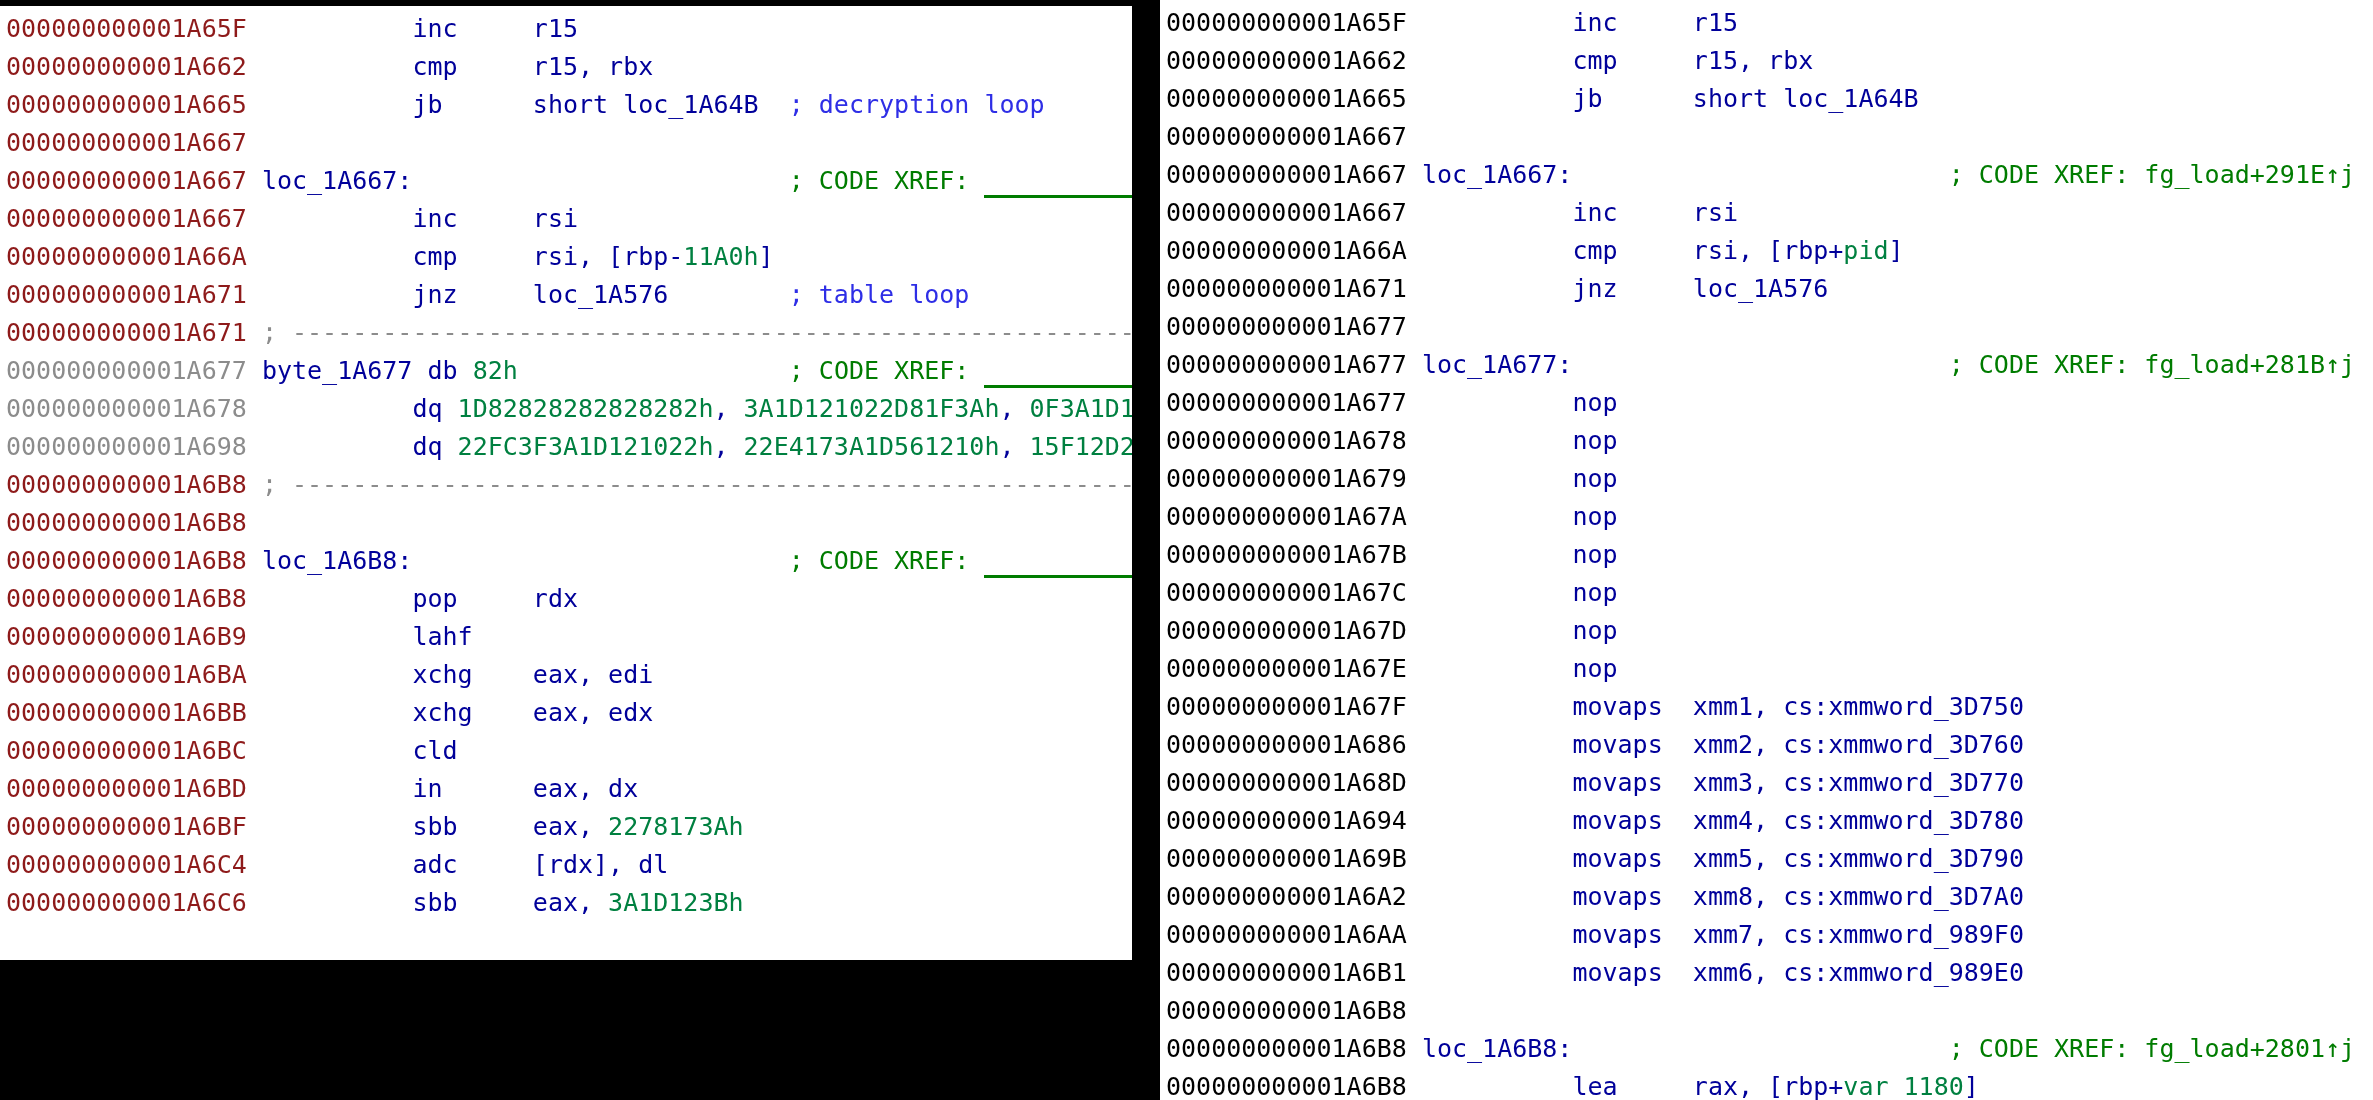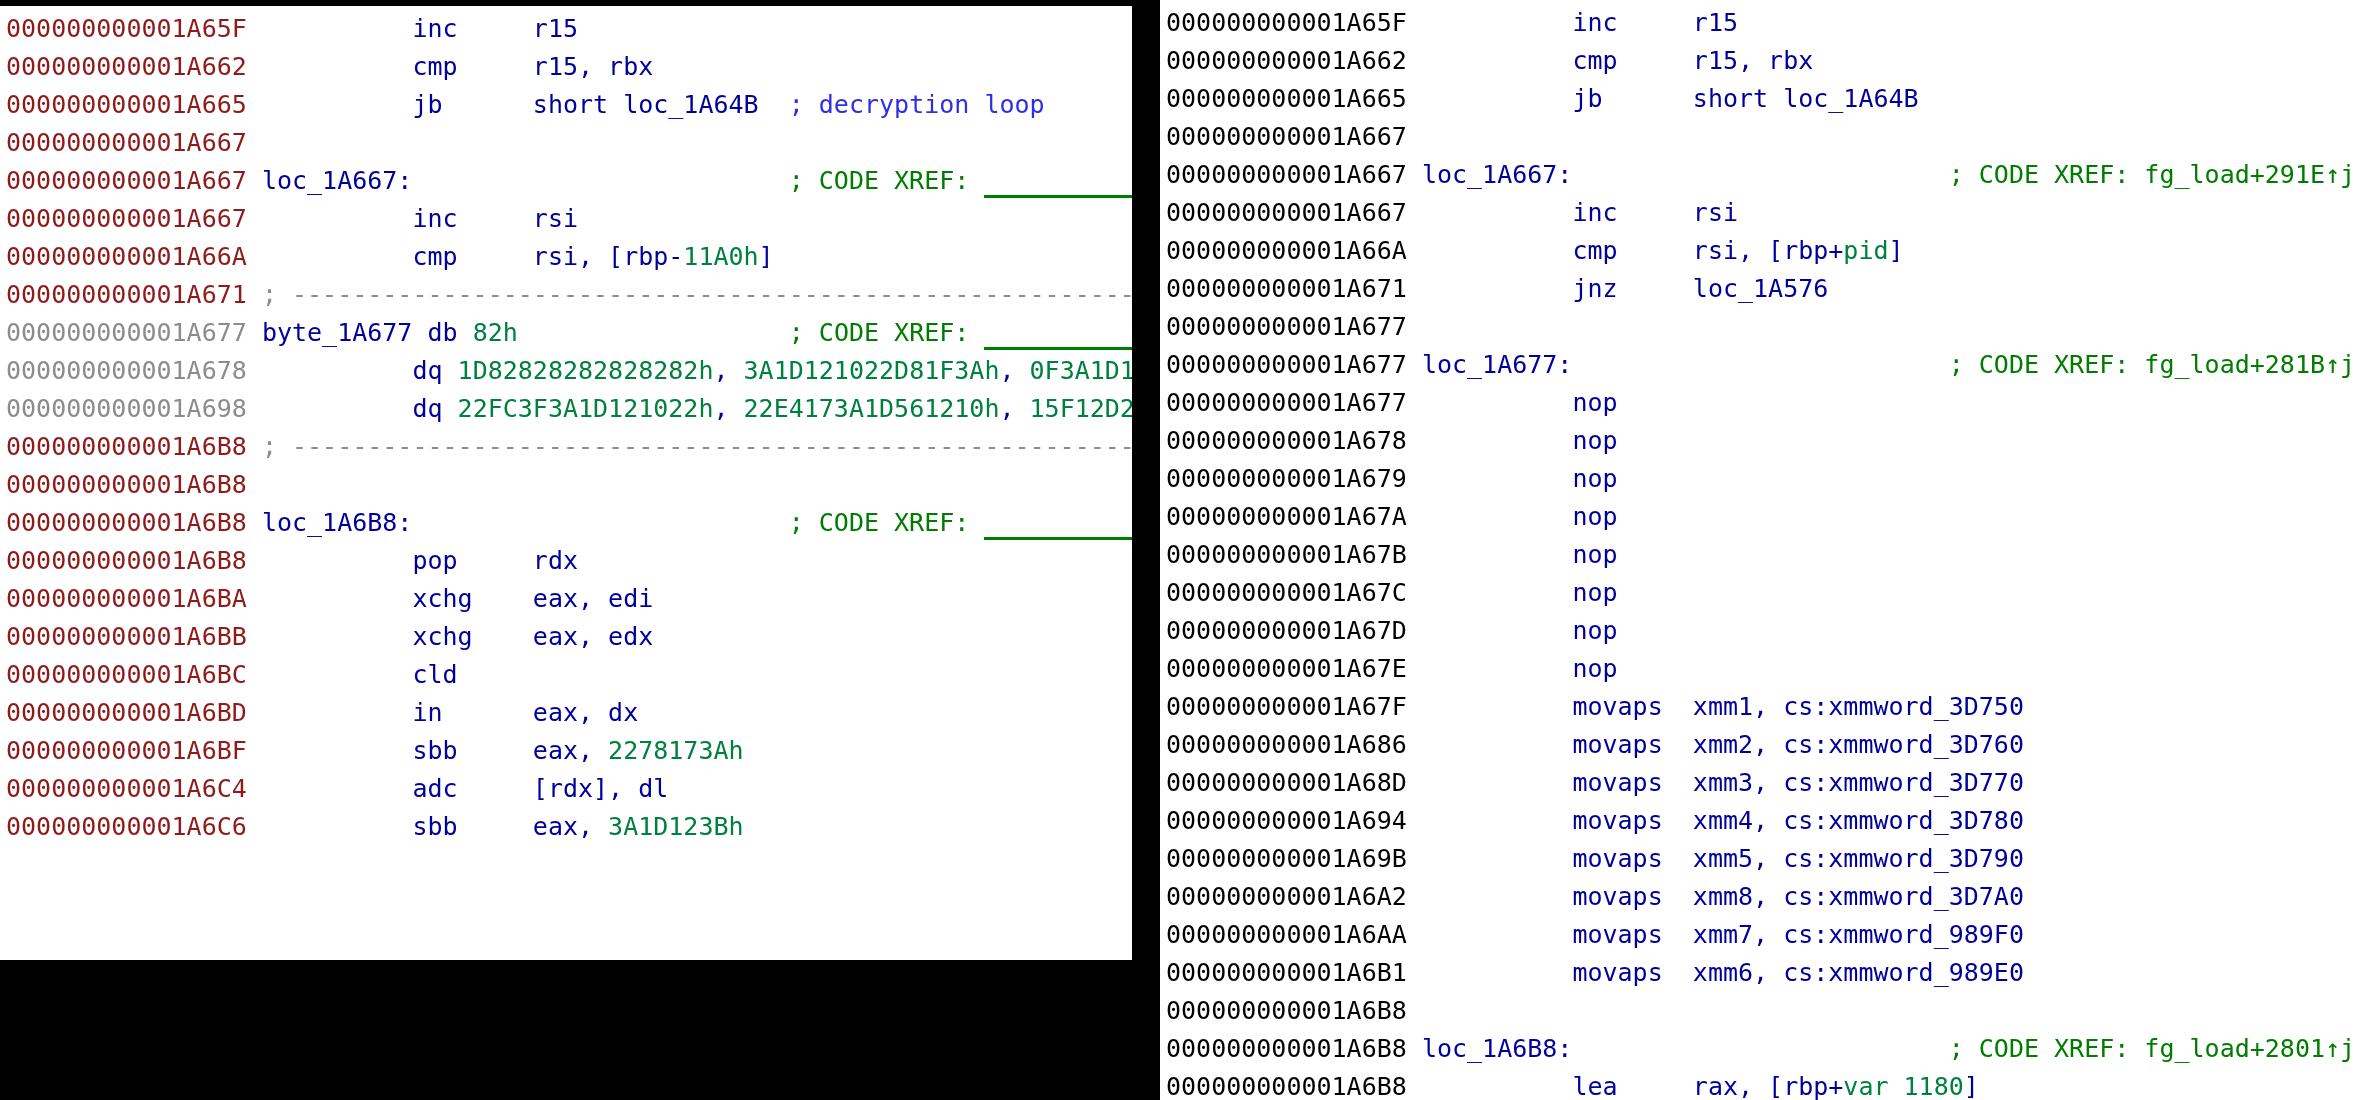--- a/index.html
+++ b/index.html
@@ -25,28 +25,30 @@
 
 <div id="canvas" style="background: rgb(0, 0, 0);">
   <div class="pane" id="left-pane" style="background: rgb(255, 255, 255);">
       <div class="line"><span class="seg-a">000000000001A65F</span><span class="seg-p">           </span><span class="seg-i">inc</span><span class="seg-p">     </span><span class="seg-i">r15</span></div>
       <div class="line"><span class="seg-a">000000000001A662</span><span class="seg-p">           </span><span class="seg-i">cmp</span><span class="seg-p">     </span><span class="seg-i">r15, rbx</span></div>
       <div class="line"><span class="seg-a">000000000001A665</span><span class="seg-p">           </span><span class="seg-i">jb</span><span class="seg-p">      </span><span class="seg-i">short loc_1A64B</span><span class="seg-p">  </span><span class="seg-c">; decryption loop</span></div>
       <div class="line"><span class="seg-a">000000000001A667</span></div>
       <div class="line"><span class="seg-a">000000000001A667</span><span class="seg-p"> </span><span class="seg-i">loc_1A667:</span><span class="seg-p">                         </span><span class="seg-x">; CODE XREF: </span><span class="seg-u">________________________</span></div>
       <div class="line"><span class="seg-a">000000000001A667</span><span class="seg-p">           </span><span class="seg-i">inc</span><span class="seg-p">     </span><span class="seg-i">rsi</span></div>
       <div class="line"><span class="seg-a">000000000001A66A</span><span class="seg-p">           </span><span class="seg-i">cmp</span><span class="seg-p">     </span><span class="seg-i">rsi, [rbp-</span><span class="seg-n">11A0h</span><span class="seg-i">]</span></div>
+      <div class="line"><span class="seg-a">000000000001A671</span><span class="seg-p">           </span><span class="seg-i">jnz</span><span class="seg-p">     </span><span class="seg-i">loc_1A576</span><span class="seg-p">        </span><span class="seg-c">; table loop</span></div>
       <div class="line"><span class="seg-a">000000000001A671</span><span class="seg-p"> </span><span class="seg-s">; ---------------------------------------------------------------------------</span></div>
       <div class="line"><span class="seg-g">000000000001A677</span><span class="seg-p"> </span><span class="seg-i">byte_1A677</span><span class="seg-p"> </span><span class="seg-i">db</span><span class="seg-p"> </span><span class="seg-n">82h</span><span class="seg-p">                  </span><span class="seg-x">; CODE XREF: </span><span class="seg-u">________________________</span></div>
       <div class="line"><span class="seg-g">000000000001A678</span><span class="seg-p">           </span><span class="seg-i">dq</span><span class="seg-p"> </span><span class="seg-n">1D82828282828282h</span><span class="seg-i">, </span><span class="seg-n">3A1D121022D81F3Ah</span><span class="seg-i">, </span><span class="seg-n">0F3A1D121022C10h</span></div>
       <div class="line"><span class="seg-g">000000000001A698</span><span class="seg-p">           </span><span class="seg-i">dq</span><span class="seg-p"> </span><span class="seg-n">22FC3F3A1D121022h</span><span class="seg-i">, </span><span class="seg-n">22E4173A1D561210h</span><span class="seg-i">, </span><span class="seg-n">15F12D2F3A1D121h</span></div>
       <div class="line"><span class="seg-a">000000000001A6B8</span><span class="seg-p"> </span><span class="seg-s">; ---------------------------------------------------------------------------</span></div>
       <div class="line"><span class="seg-a">000000000001A6B8</span></div>
       <div class="line"><span class="seg-a">000000000001A6B8</span><span class="seg-p"> </span><span class="seg-i">loc_1A6B8:</span><span class="seg-p">                         </span><span class="seg-x">; CODE XREF: </span><span class="seg-u">________________________</span></div>
       <div class="line"><span class="seg-a">000000000001A6B8</span><span class="seg-p">           </span><span class="seg-i">pop</span><span class="seg-p">     </span><span class="seg-i">rdx</span></div>
+      <div class="line"><span class="seg-a">000000000001A6B9</span><span class="seg-p">           </span><span class="seg-i">lahf</span></div>
       <div class="line"><span class="seg-a">000000000001A6BA</span><span class="seg-p">           </span><span class="seg-i">xchg</span><span class="seg-p">    </span><span class="seg-i">eax, edi</span></div>
       <div class="line"><span class="seg-a">000000000001A6BB</span><span class="seg-p">           </span><span class="seg-i">xchg</span><span class="seg-p">    </span><span class="seg-i">eax, edx</span></div>
       <div class="line"><span class="seg-a">000000000001A6BC</span><span class="seg-p">           </span><span class="seg-i">cld</span></div>
       <div class="line"><span class="seg-a">000000000001A6BD</span><span class="seg-p">           </span><span class="seg-i">in</span><span class="seg-p">      </span><span class="seg-i">eax, dx</span></div>
       <div class="line"><span class="seg-a">000000000001A6BF</span><span class="seg-p">           </span><span class="seg-i">sbb</span><span class="seg-p">     </span><span class="seg-i">eax, </span><span class="seg-n">2278173Ah</span></div>
       <div class="line"><span class="seg-a">000000000001A6C4</span><span class="seg-p">           </span><span class="seg-i">adc</span><span class="seg-p">     </span><span class="seg-i">[rdx], dl</span></div>
       <div class="line"><span class="seg-a">000000000001A6C6</span><span class="seg-p">           </span><span class="seg-i">sbb</span><span class="seg-p">     </span><span class="seg-i">eax, </span><span class="seg-n">3A1D123Bh</span></div>
     </div>
   <div class="pane" id="right-pane" style="background: rgb(255, 255, 255);">
       <div class="line"><span class="seg-k">000000000001A65F</span><span class="seg-p">           </span><span class="seg-i">inc</span><span class="seg-p">     </span><span class="seg-i">r15</span></div>

